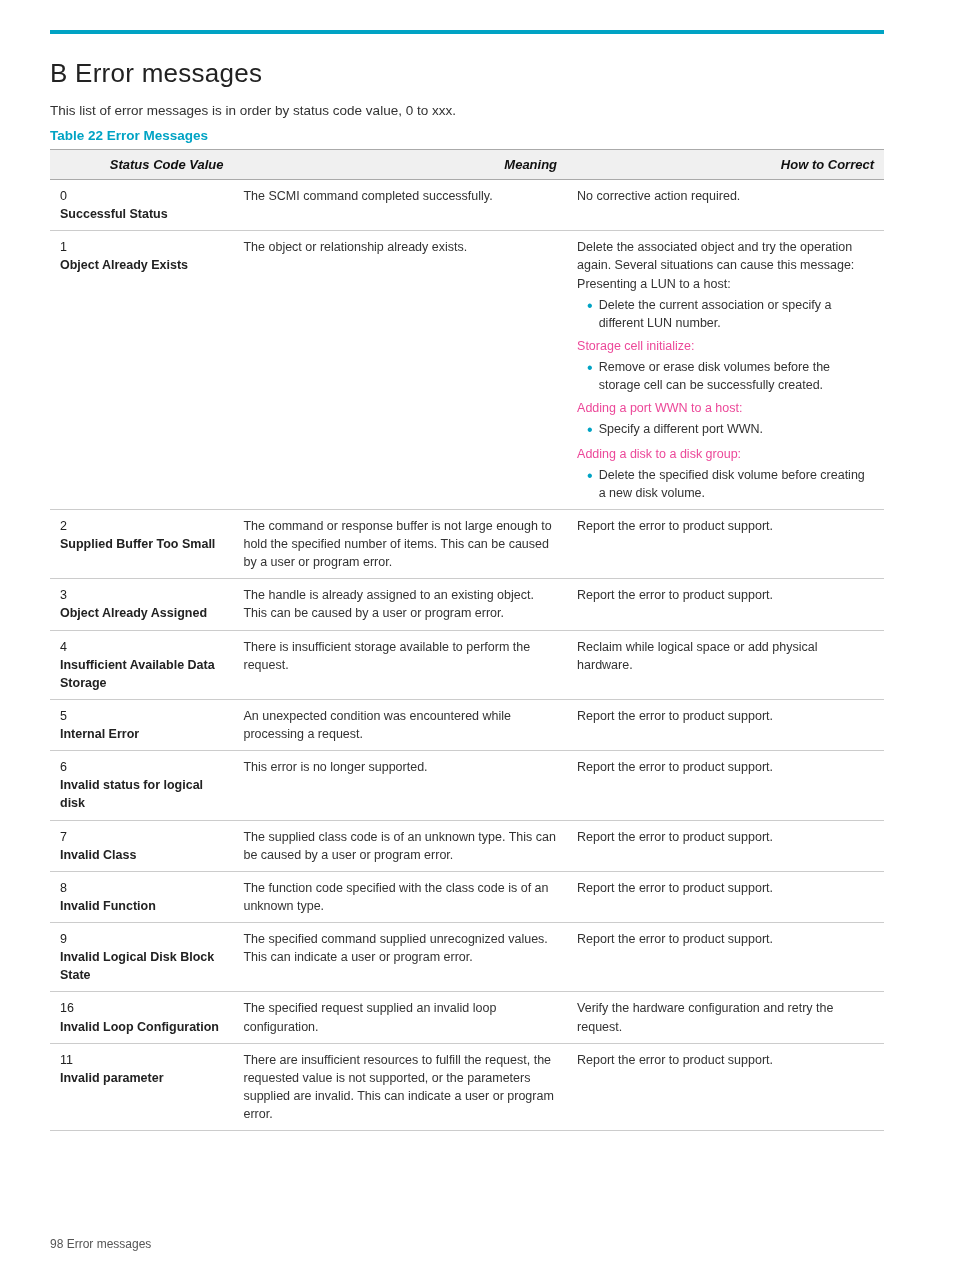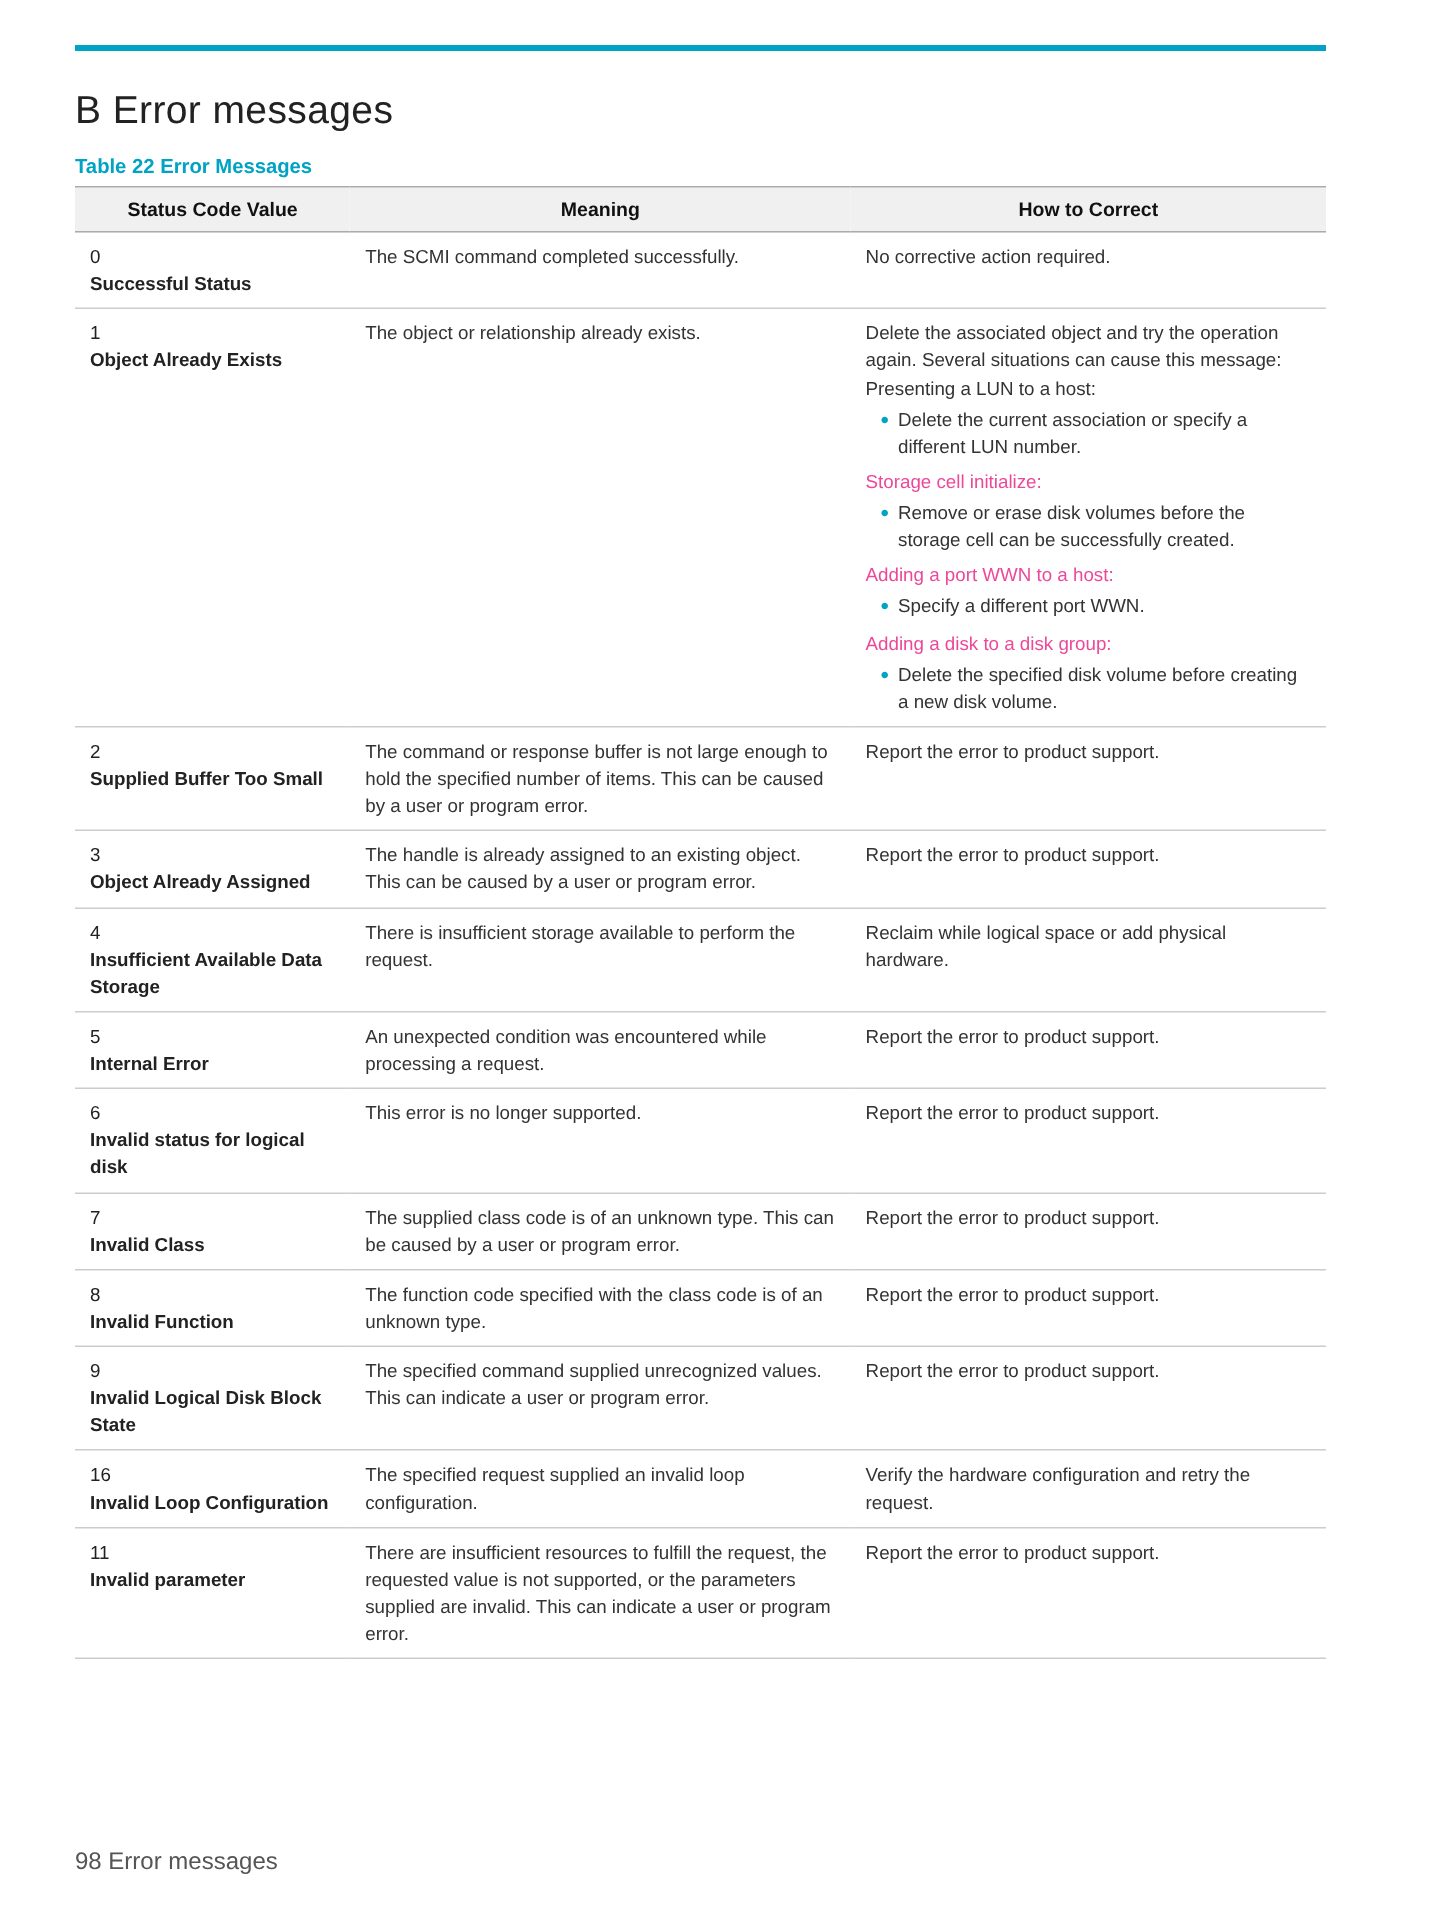--- a/index.html
+++ b/index.html
@@ -46,23 +46,24 @@
       font-size: 12.5px;
     }
     thead tr {
       background: #f0f0f0;
       border-top: 1.5px solid #aaa;
       border-bottom: 1.5px solid #aaa;
     }
     thead th {
       font-weight: bold;
       padding: 7px 10px;
-      text-align: center;
+      text-align: right;
       color: #111;
       font-size: 13px;
+      font-style: italic;
     }
     tbody tr {
       border-bottom: 1px solid #ccc;
       vertical-align: top;
     }
     tbody td {
       padding: 7px 10px;
       vertical-align: top;
       color: #333;
       line-height: 1.45;
@@ -94,32 +95,33 @@
       flex-shrink: 0;
     }
     .section-label {
       margin-top: 5px;
       color: #ec4899;
     }
     .footer {
       position: absolute;
       bottom: 20px;
       left: 50px;
-      font-size: 16px;
+      font-size: 12px;
       color: #555;
     }
   </style>
 </head>
 <body>
 
 <div class="page">
   <div class="top-border"></div>
 
   <h1 class="page-title">B  Error messages</h1>
 
+  <p class="intro-text">This list of error messages is in order by status code value, 0 to xxx.</p>
 
   <p class="table-title">Table 22 Error Messages</p>
 
   <table>
     <thead>
       <tr>
         <th class="col-status">Status Code Value</th>
         <th class="col-meaning">Meaning</th>
         <th class="col-correct">How to Correct</th>
       </tr>

